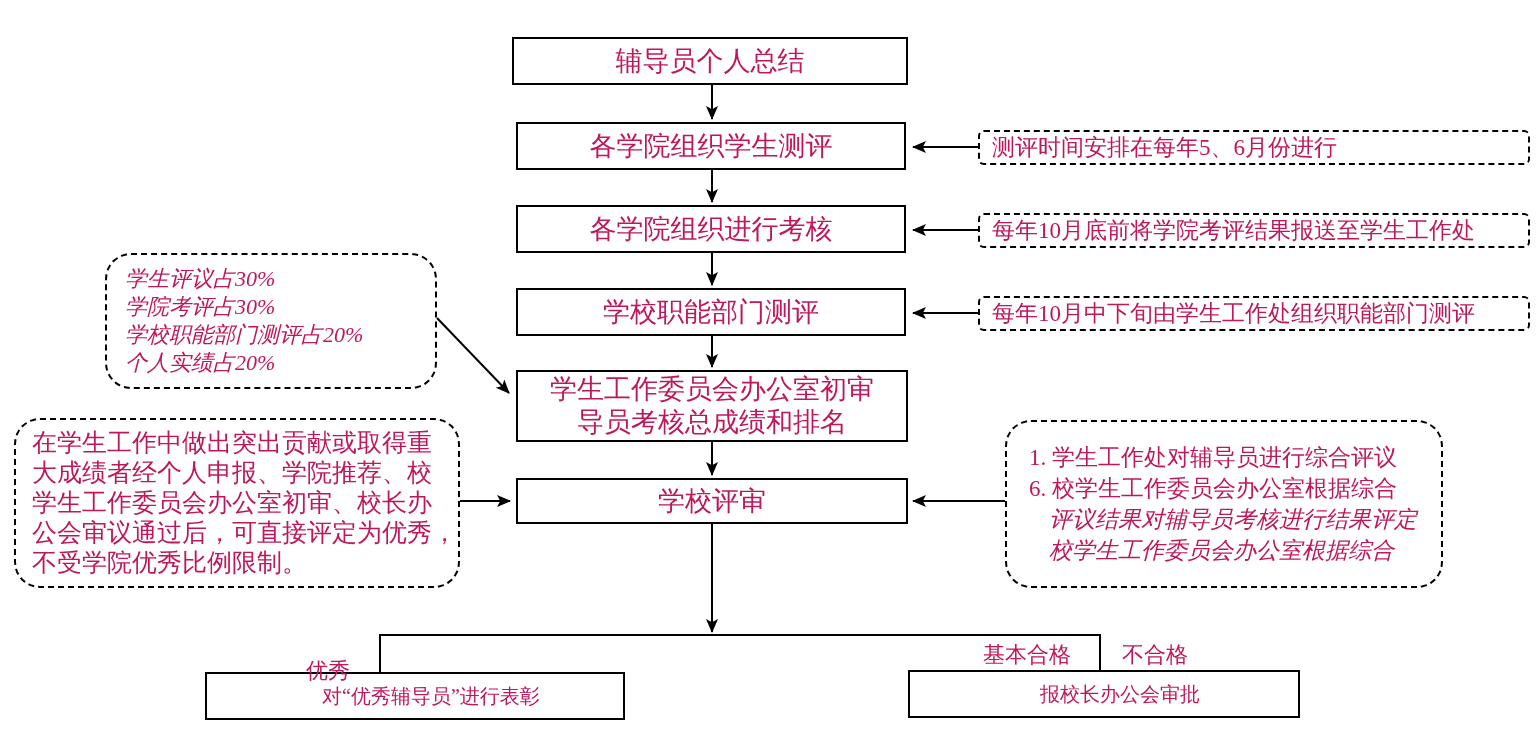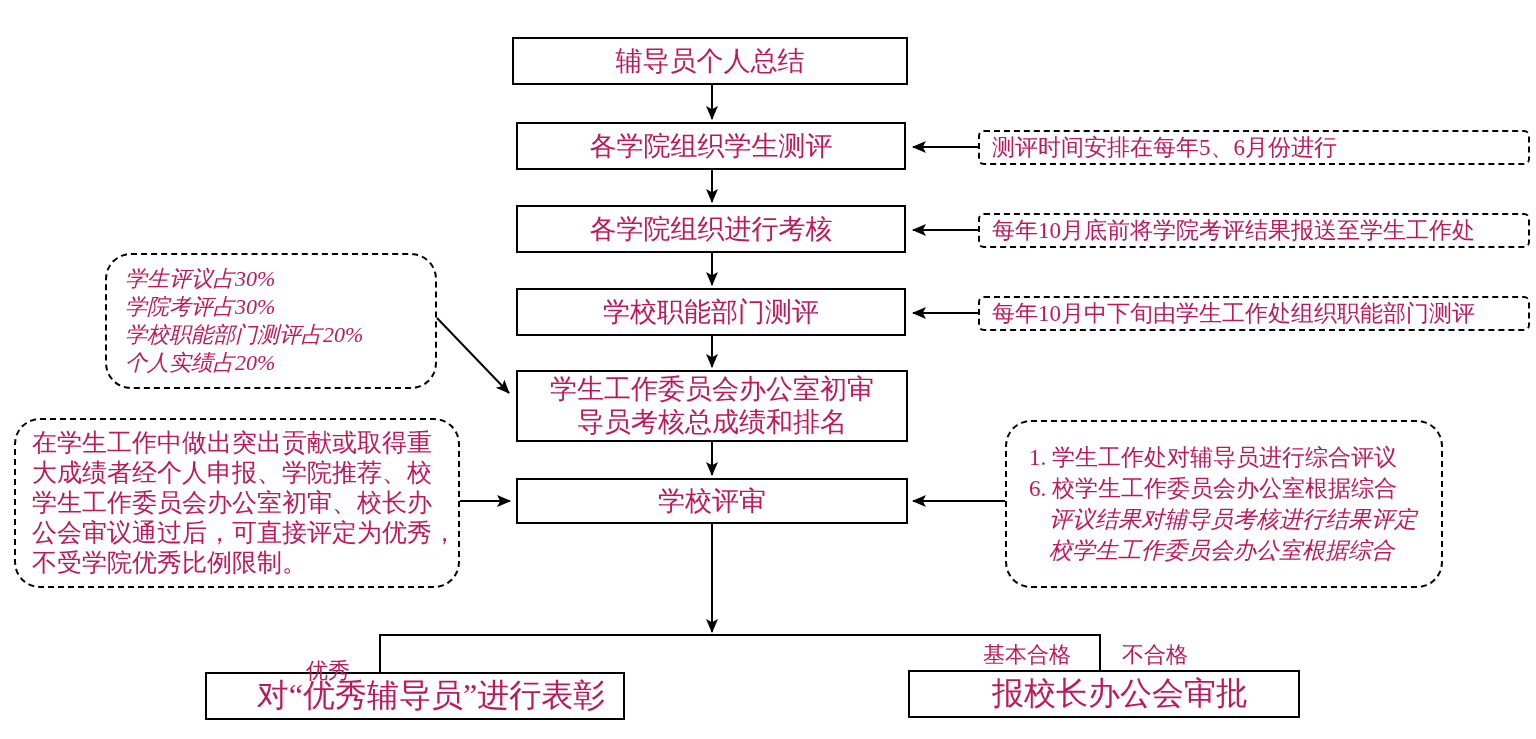--- a/index.html
+++ b/index.html
@@ -5,21 +5,21 @@
   html,body{margin:0;padding:0;background:#ffffff;}
   .canvas{
     position:relative;width:1536px;height:739px;background:#ffffff;color:#be185d;
     font-family:"Liberation Serif","DejaVu Serif",serif;overflow:hidden;
   }
   .box{
     position:absolute;border:2px solid #000;background:#fff;box-sizing:border-box;
     display:flex;align-items:center;justify-content:center;text-align:center;
   }
   .main-step{font-size:27px;line-height:33px;}
-  .outcome{font-size:32px;padding-left:32px;}
+  .outcome{font-size:20px;padding-left:32px;}
   .strip{
     position:absolute;border:2px dashed #000;background:#fff;box-sizing:border-box;
     display:flex;align-items:center;padding:0 12px;font-size:23px;border-radius:6px;white-space:nowrap;
   }
   .round-note{
     position:absolute;border:2px dashed #000;background:#fff;box-sizing:border-box;
     display:flex;flex-direction:column;justify-content:center;border-radius:26px;
   }
   .round-note .nline{white-space:nowrap;}
   .weights{padding:10px 18px;font-size:22px;line-height:28px;font-style:italic;}

